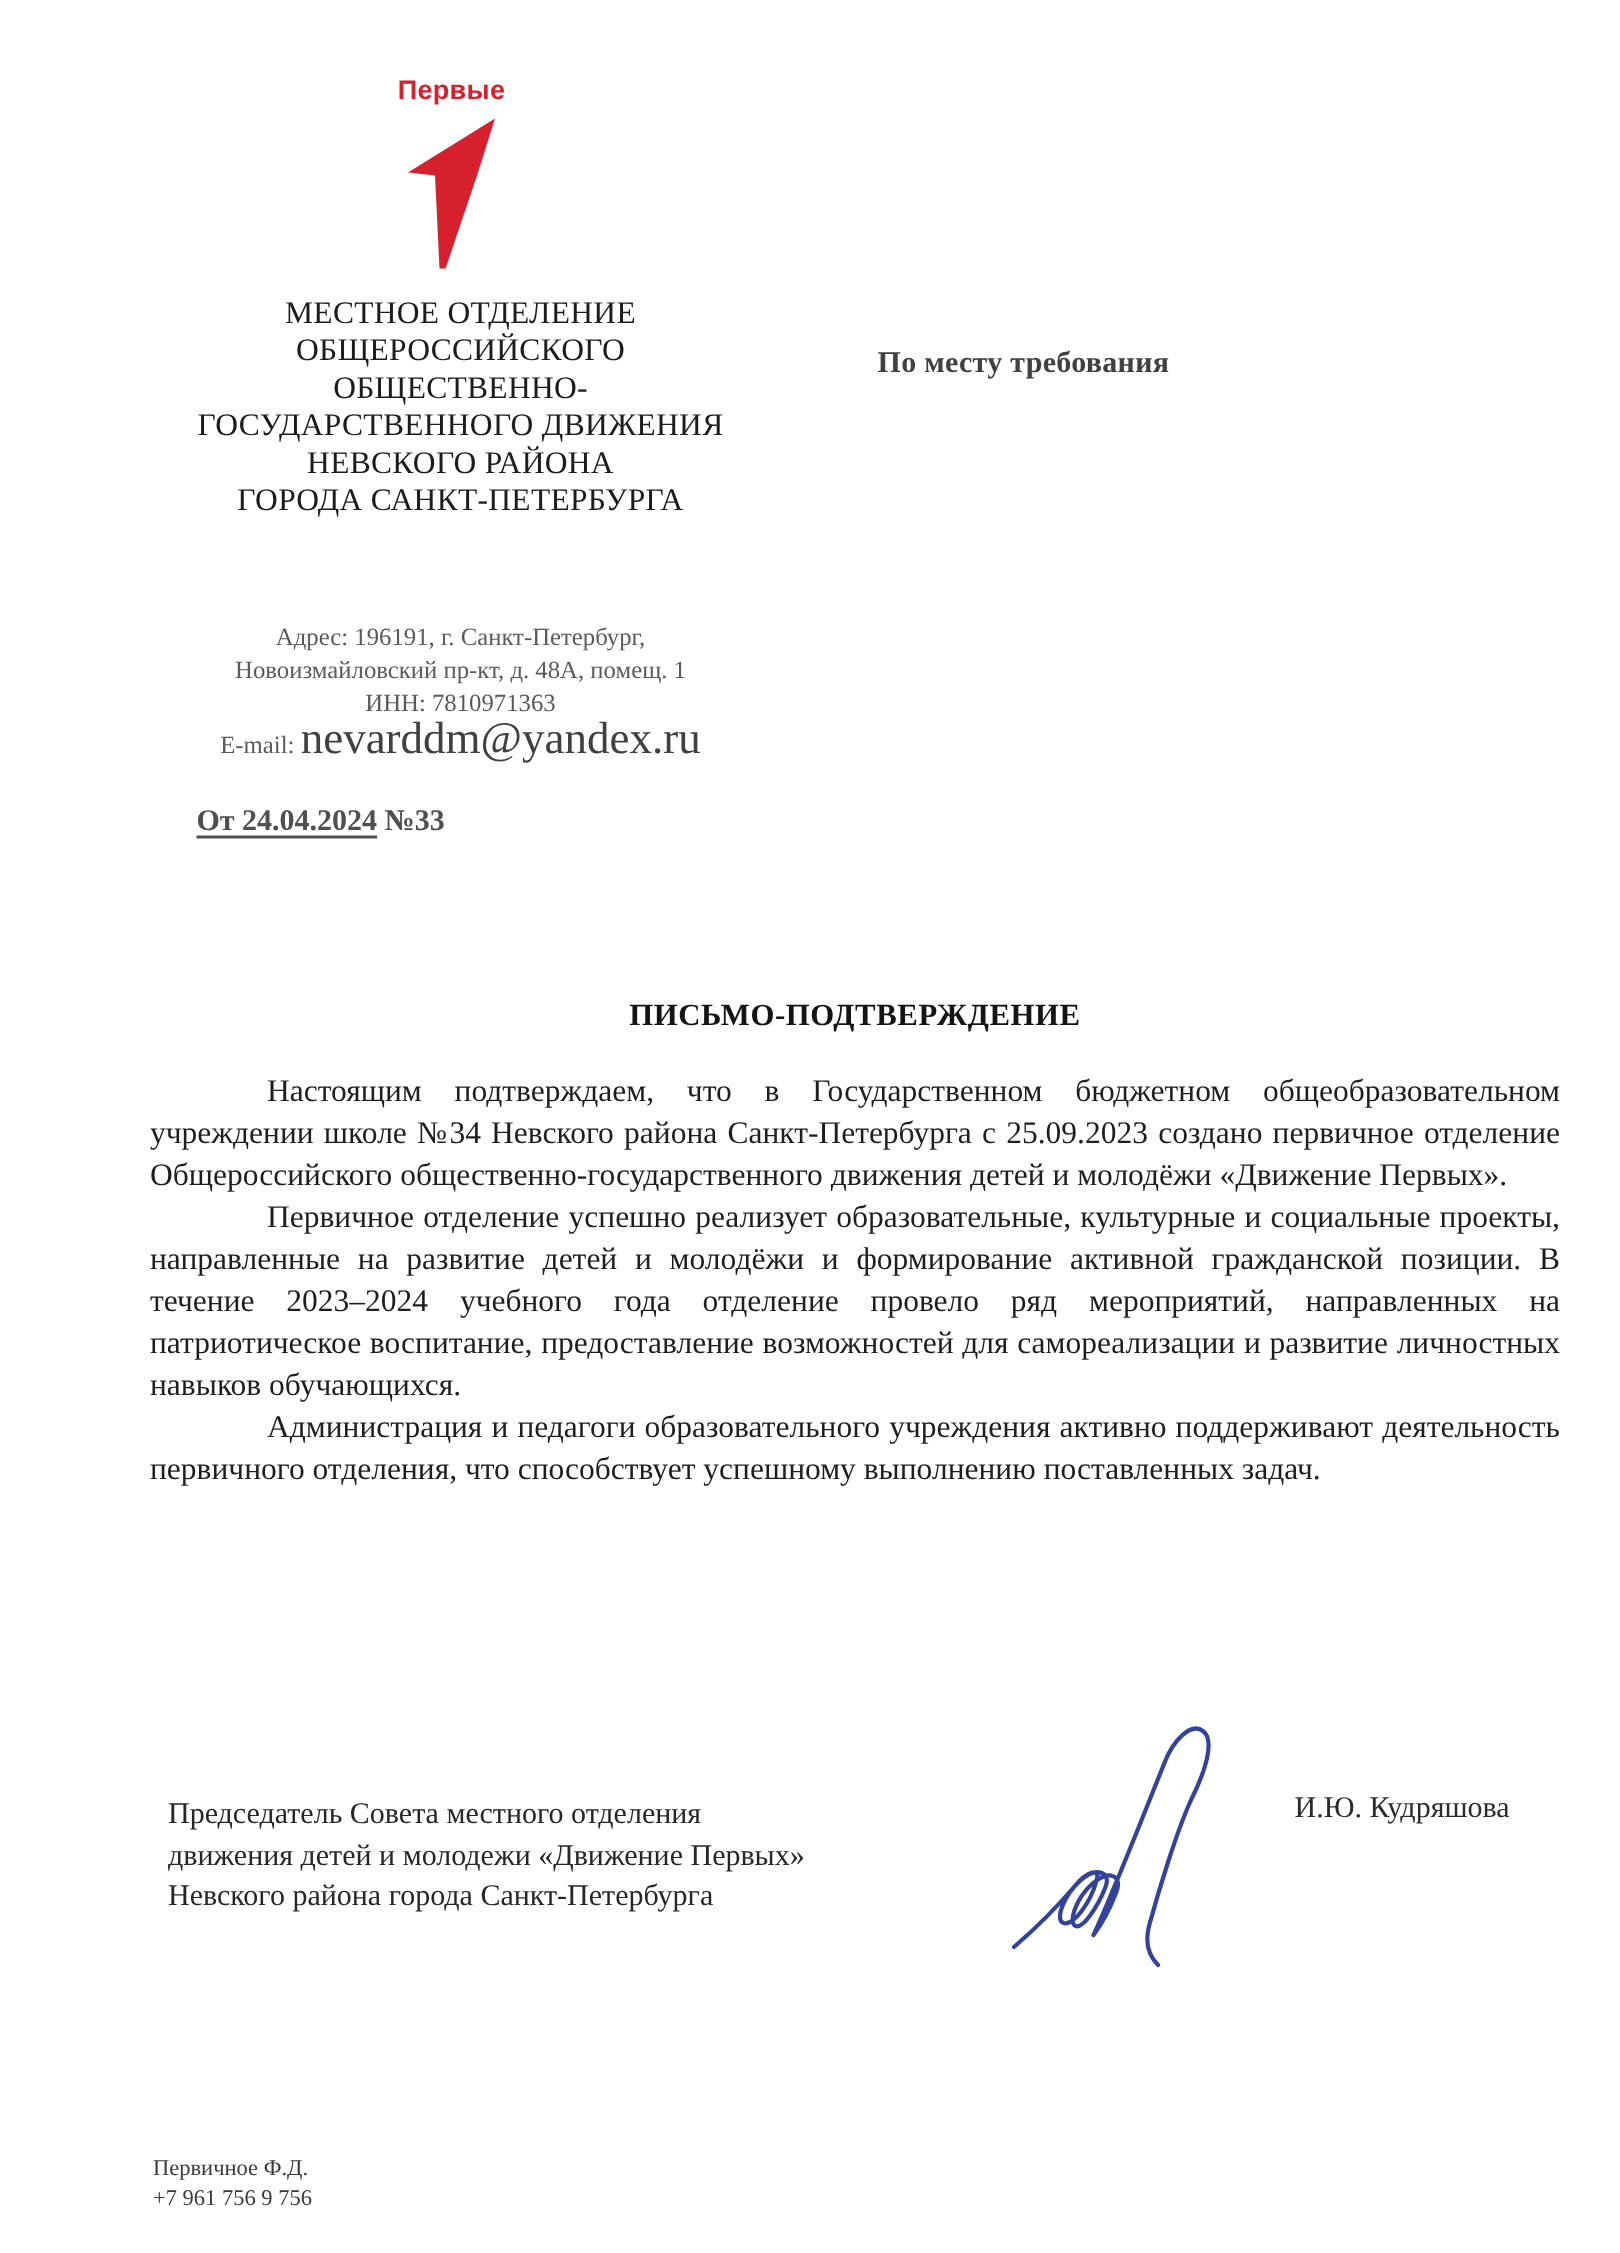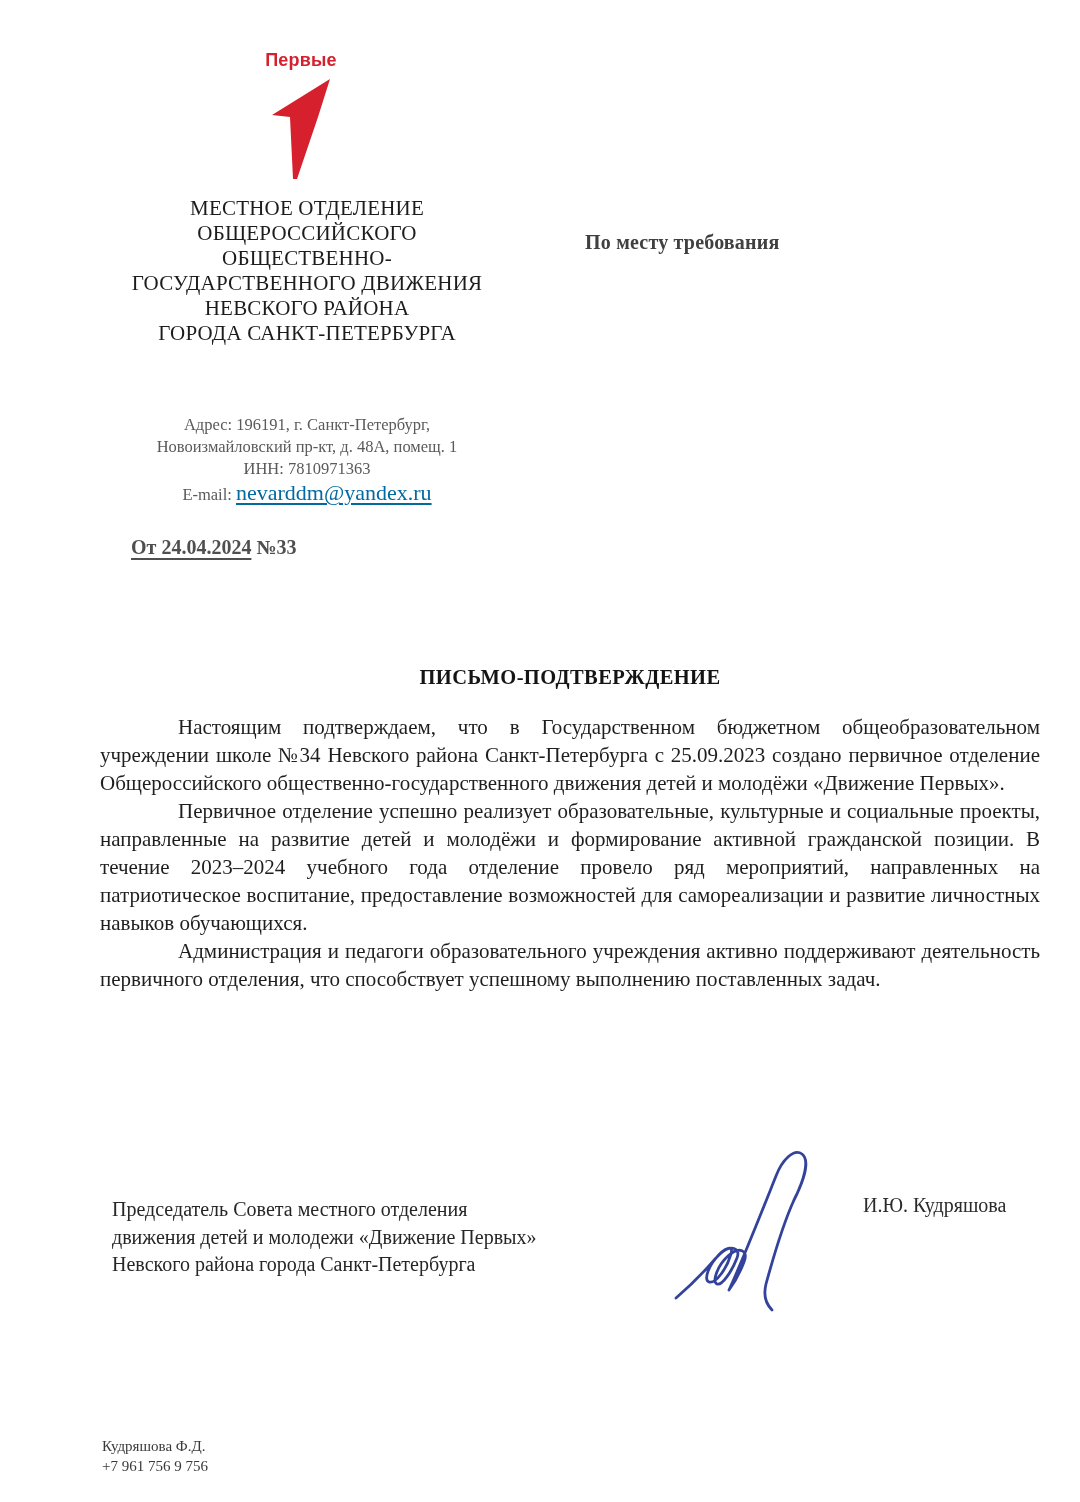--- a/index.html
+++ b/index.html
@@ -45,23 +45,22 @@
 
   
   .addr-block {
     position: absolute; left: 85px; top: 414px; width: 444px;
     text-align: center;
     font-size: 16.5px; line-height: 22px;
     color: var(--muted-gray, #5a5a5a);
   }
   .email-line { margin-top: 2px; color: var(--muted-gray, #5a5a5a); }
   .email-value {
-    font-size: 22px;
-    color: #0369a1;
-    text-decoration: underline;
+    font-size: 30px;
+    color: #404040;
     text-underline-offset: 3px;
   }
 
   
   .ref-line {
     position: absolute; left: 113px; top: 536px;
     font-size: 20px; font-weight: bold;
     color: var(--ref-gray, #4f4f4f);
   }
   .ref-date { text-decoration: underline; text-underline-offset: 4px; margin-left: 18px; }
@@ -169,17 +168,17 @@
              C70,116 92,60 104,30
              C110,14 122,2 130,8
              C138,14 132,34 122,54
              C112,76 100,116 94,138
              C91,150 94,158 100,164" fill="none" stroke="currentColor" stroke-width="2.8" stroke-linecap="round" stroke-linejoin="round"></path>
   </svg>
 
   <div class="signer-name">И.Ю. Кудряшова</div>
 
   <div class="footer-block">
-    <div>Кудряшова Ф.Д.</div>
+    <div>Первичное Ф.Д.</div>
     <div>+7 961 756 9 756</div>
   </div>
 
 </div>
 
 </body></html>

